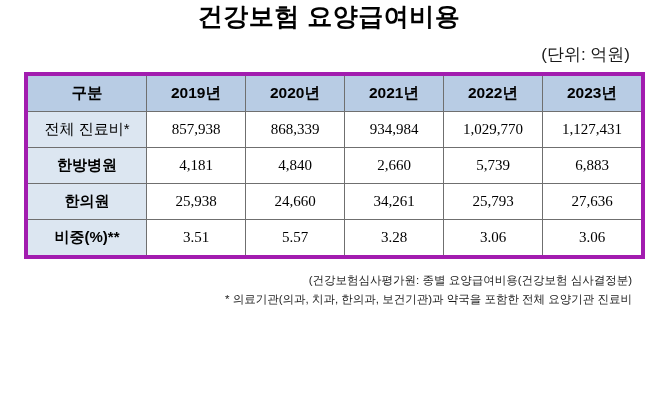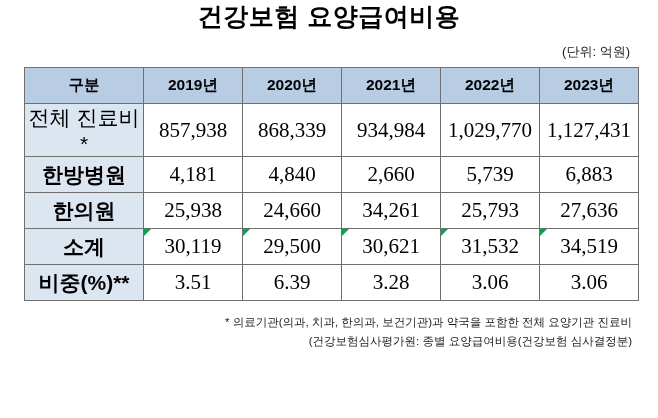--- a/index.html
+++ b/index.html
@@ -23,39 +23,39 @@
   .title {
     text-align: center;
     font-size: 25px;
     font-weight: bold;
     letter-spacing: 0.5px;
     margin-bottom: 10px;
     color: #000;
   }
   .unit-note {
     text-align: right;
-    font-size: 13px;
+    font-size: 17px;
     color: #1a1a1a;
     padding-right: 28px;
     margin-bottom: 6px;
   }
   .table-wrap {
     padding: 0 24px;
   }
   table.data {
     width: 610px;
     border-collapse: collapse;
     table-layout: fixed;
-    border: 1px solid #a21caf;
+    border: 4px solid #a21caf;
   }
   table.data th,
   table.data td {
     border: 1px solid #6f6f6f;
     height: 35px;
-    font-size: 21px;
+    font-size: 15px;
     text-align: center;
     vertical-align: middle;
     padding: 0;
   }
   table.data thead th {
     background: #b8cce4;
     font-weight: bold;
     font-size: 15.5px;
     color: #000;
   }
@@ -147,40 +147,32 @@
 
         <tr>
           <th class="rowhead">한의원</th>
           <td class="val">25,938</td>
           <td class="val">24,660</td>
           <td class="val">34,261</td>
           <td class="val">25,793</td>
           <td class="val">27,636</td>
         </tr>
 
-        <tr class="row-subtotal">
-          <th class="rowhead">소계</th>
-          <td class="val marker">30,119</td>
-          <td class="val marker">29,500</td>
-          <td class="val marker">30,621</td>
-          <td class="val marker">31,532</td>
-          <td class="val marker">34,519</td>
-        </tr>
 
         <tr>
           <th class="rowhead">비중(%)**</th>
           <td class="val">3.51</td>
-          <td class="val">6.39</td>
+          <td class="val">5.57</td>
           <td class="val">3.28</td>
           <td class="val">3.06</td>
           <td class="val">3.06</td>
         </tr>
 
       </tbody>
     </table>
   </div>
 
   <div class="footnotes">
+    <div>(건강보험심사평가원: 종별 요양급여비용(건강보험 심사결정분)</div>
     <div>* 의료기관(의과, 치과, 한의과, 보건기관)과 약국을 포함한 전체 요양기관 진료비</div>
-    <div>(건강보험심사평가원: 종별 요양급여비용(건강보험 심사결정분)</div>
   </div>
 
 </div>
 
 </body></html>

